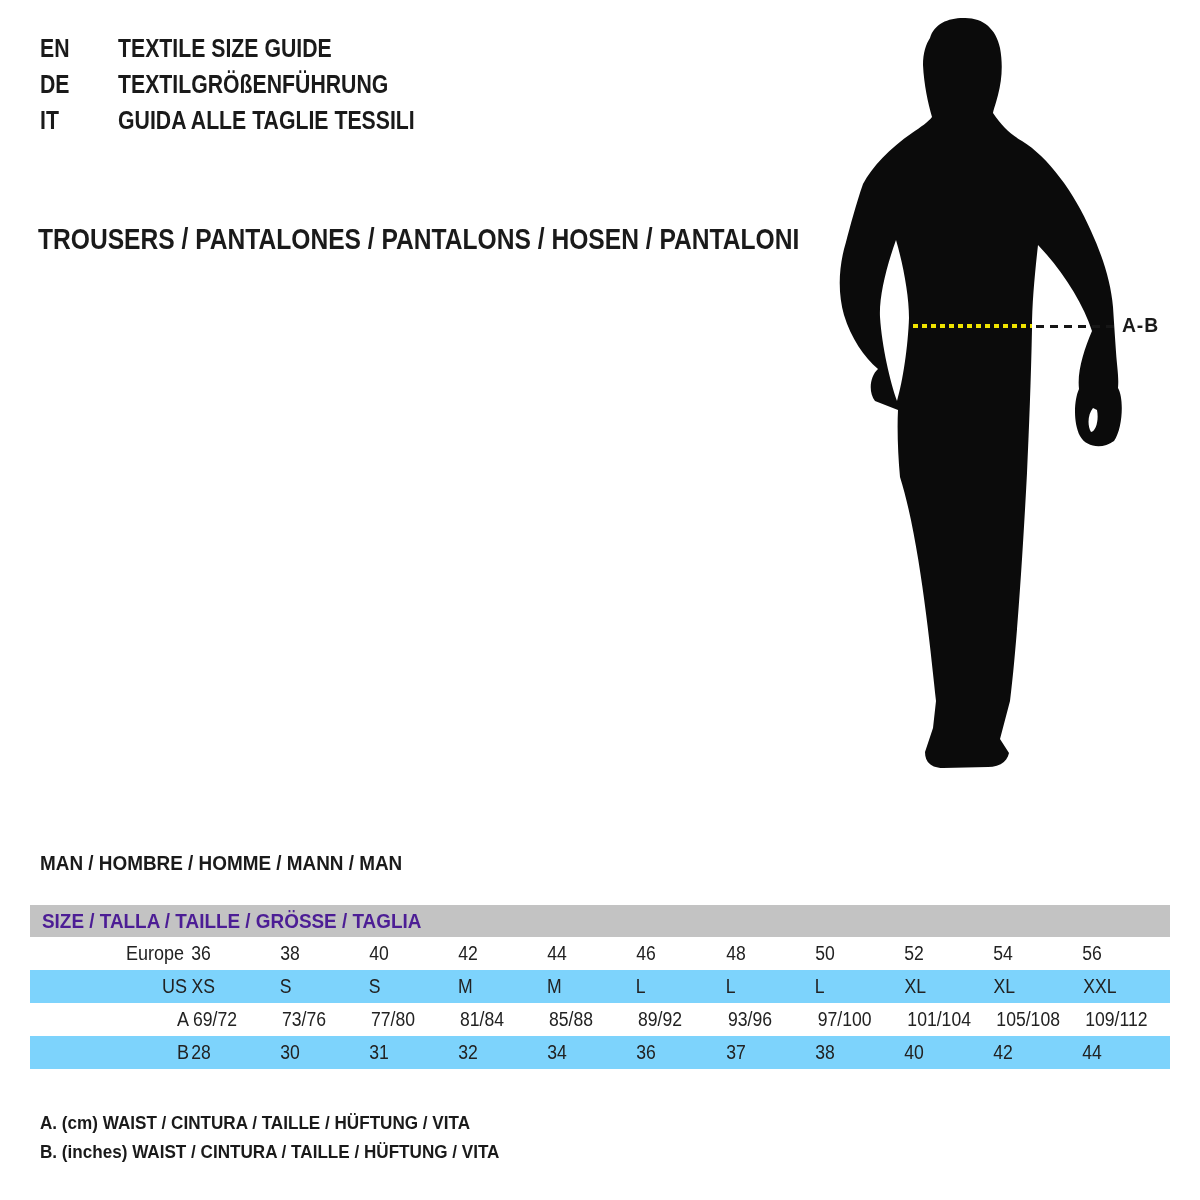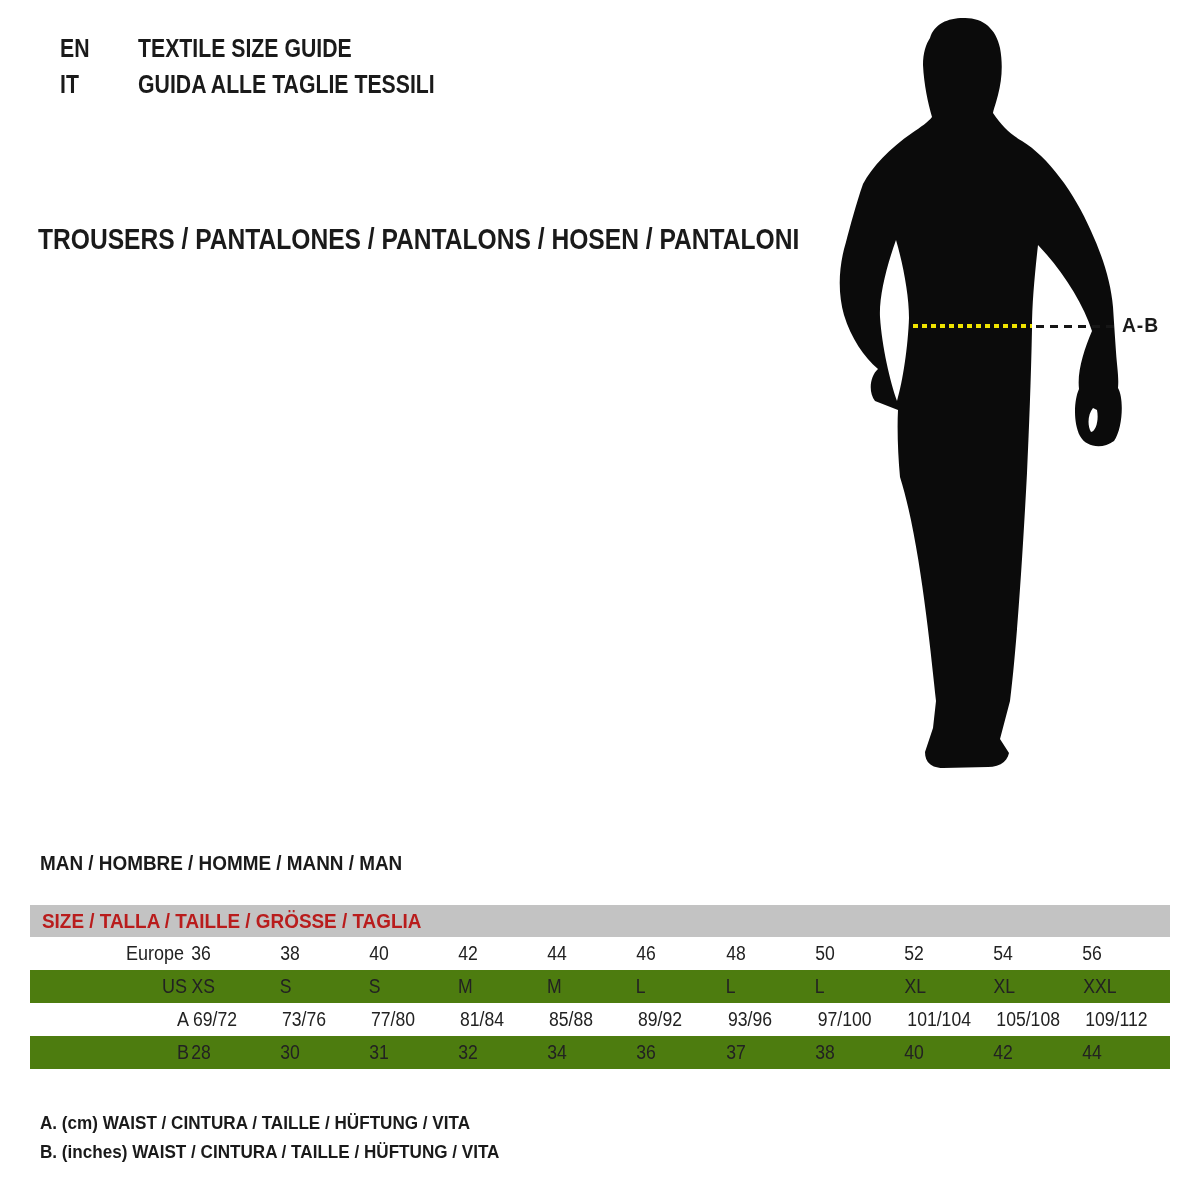--- a/index.html
+++ b/index.html
@@ -3,21 +3,21 @@
 <meta charset="utf-8">
 <style>
   html,body { margin:0; padding:0; background:#ffffff; }
   .canvas {
     position:relative; width:1200px; height:1200px; overflow:hidden;
     background:#ffffff; color:#1a1a1a;
     font-family:"Liberation Sans", sans-serif;
   }
   
   .lang-list { position:absolute; left:40px; top:30px; }
-  .lang-row { height:36px; line-height:36px; white-space:nowrap;margin-left:20px; }
+  .lang-row { height:36px; line-height:36px; white-space:nowrap; }
   .lang-code {
     display:inline-block; width:78px; font-size:25px; font-weight:700;
     transform:scaleX(.85); transform-origin:left center; vertical-align:top;
   }
   .lang-title {
     display:inline-block; font-size:25px; font-weight:700;
     transform:scaleX(.85); transform-origin:left center; vertical-align:top;
   }
   
   .category-title {
@@ -43,42 +43,45 @@
     transform:scaleX(.92); transform-origin:left center; letter-spacing:1px;
   }
   
   .size-table {
     position:absolute; left:30px; top:905px; width:1140px;
     border-collapse:collapse; table-layout:fixed; font-size:20px; color:#222;
   }
   .size-table td { height:33px; padding:0; text-align:left; vertical-align:middle; }
   .size-table tr.thead td {
     background:#c3c3c3; height:32px; text-align:left; padding-left:12px;
-    font-size:21px; font-weight:700; color:#b91c1c;
+    font-size:21px; font-weight:700; color:#4c1d95;
   }
   .size-table td.rowlabel { text-align:right; padding-left:12px; }
-  .size-table tr.row-gray td { background:#4d7c0f; }
+  .size-table tr.row-gray td { background:#7dd3fc; }
   .cn  { display:inline-block; transform:scaleX(.88); transform-origin:center center; white-space:nowrap; }
   .cnl { display:inline-block; transform:scaleX(.9); transform-origin:left center; white-space:nowrap; }
   
   .note {
     position:absolute; left:40px; font-size:19px; font-weight:700;
     white-space:nowrap; transform:scaleX(.9); transform-origin:left center;
   }
   .note-a { top:1112px; }
   .note-b { top:1141px; }
 </style>
 </head>
 <body>
 
 <div class="canvas">
 
   <div class="lang-list">
     <div class="lang-row">
       <span class="lang-code">EN</span><span class="lang-title">TEXTILE SIZE GUIDE</span>
+    </div>
+    <div class="lang-row">
+      <span class="lang-code">DE</span><span class="lang-title">TEXTILGRÖßENFÜHRUNG</span>
     </div>
     <div class="lang-row">
       <span class="lang-code">IT</span><span class="lang-title">GUIDA ALLE TAGLIE TESSILI</span>
     </div>
   </div>
 
   <div class="category-title">TROUSERS / PANTALONES / PANTALONS / HOSEN / PANTALONI</div>
 
   <svg class="figure-svg" viewBox="820 10 380 790" xmlns="http://www.w3.org/2000/svg">
     <path fill="#0b0b0b" fill-rule="evenodd" d="

